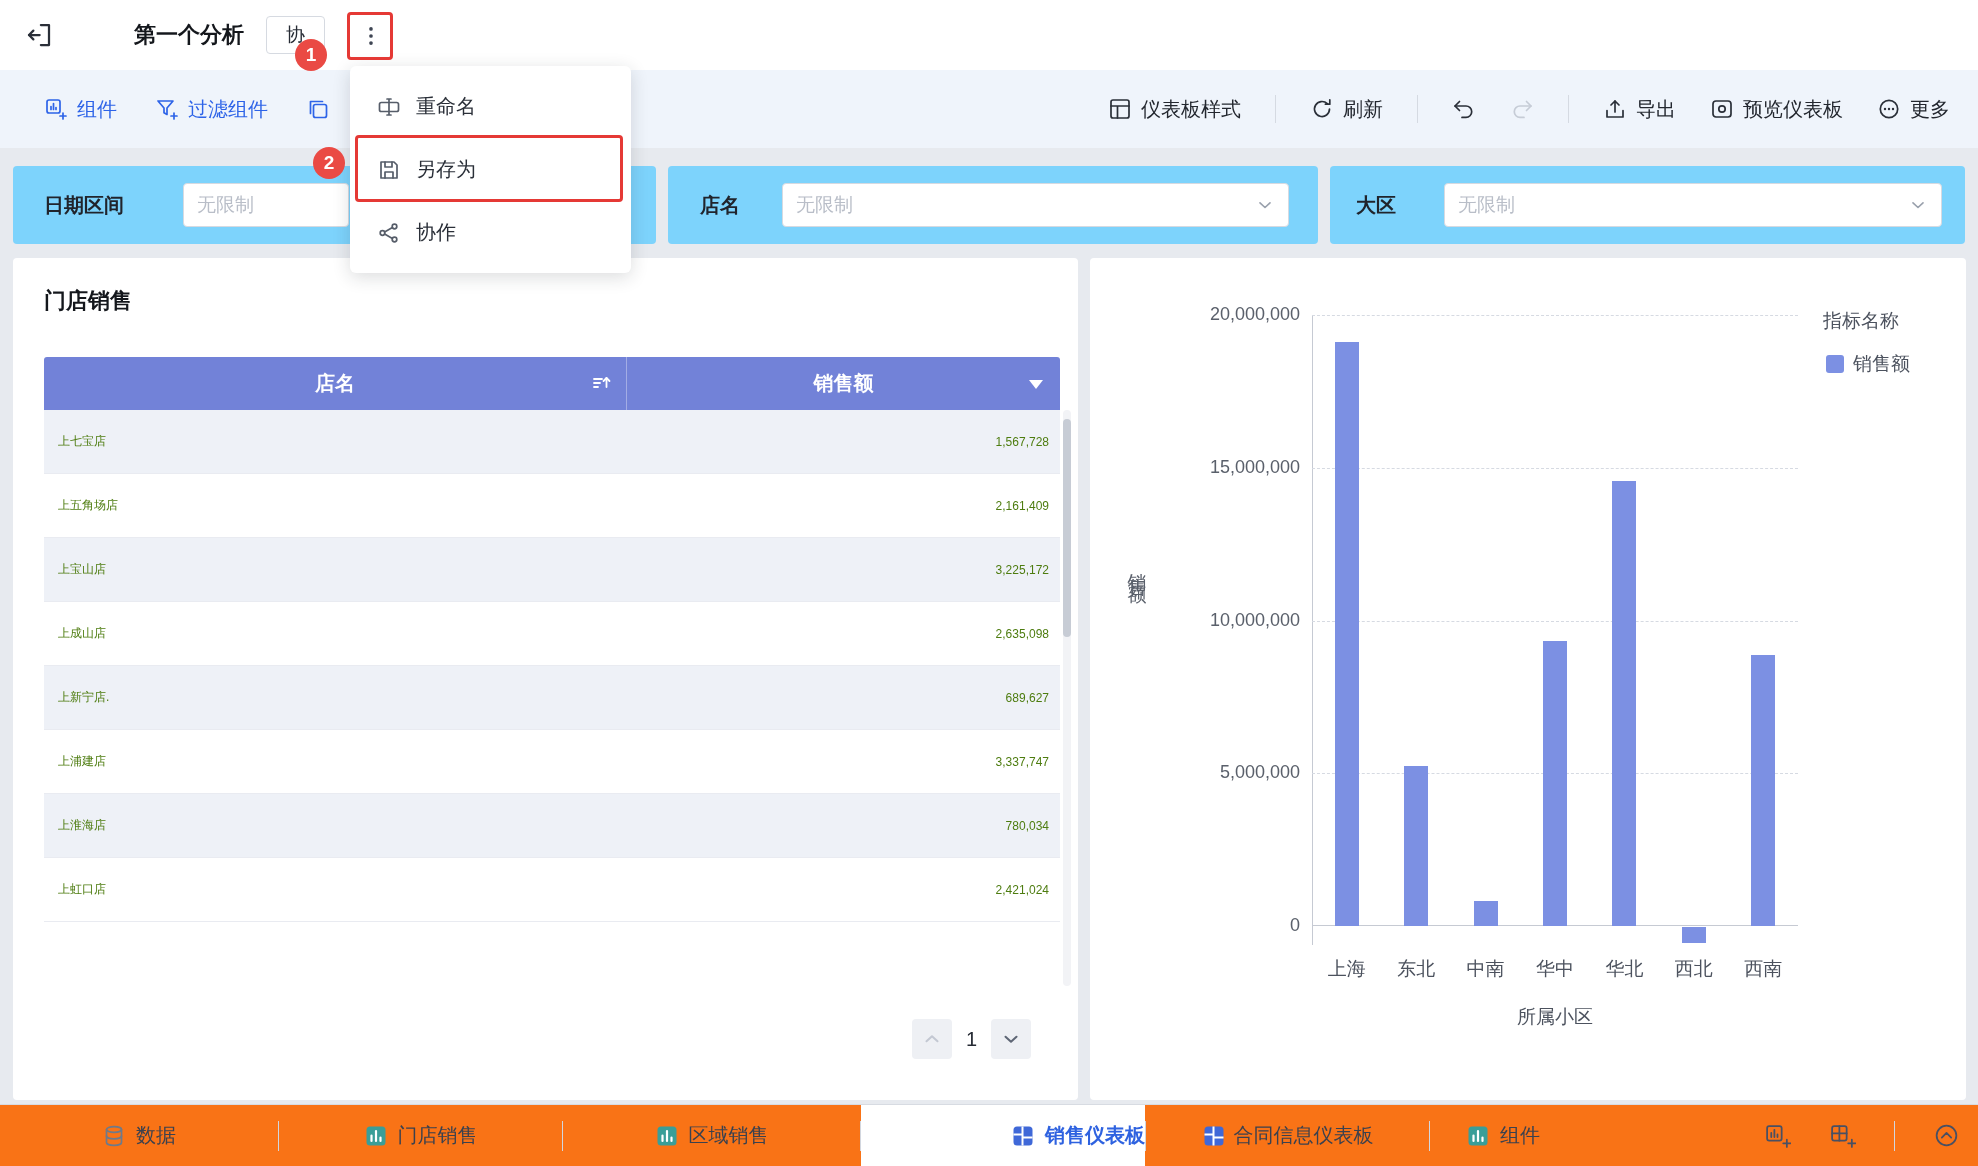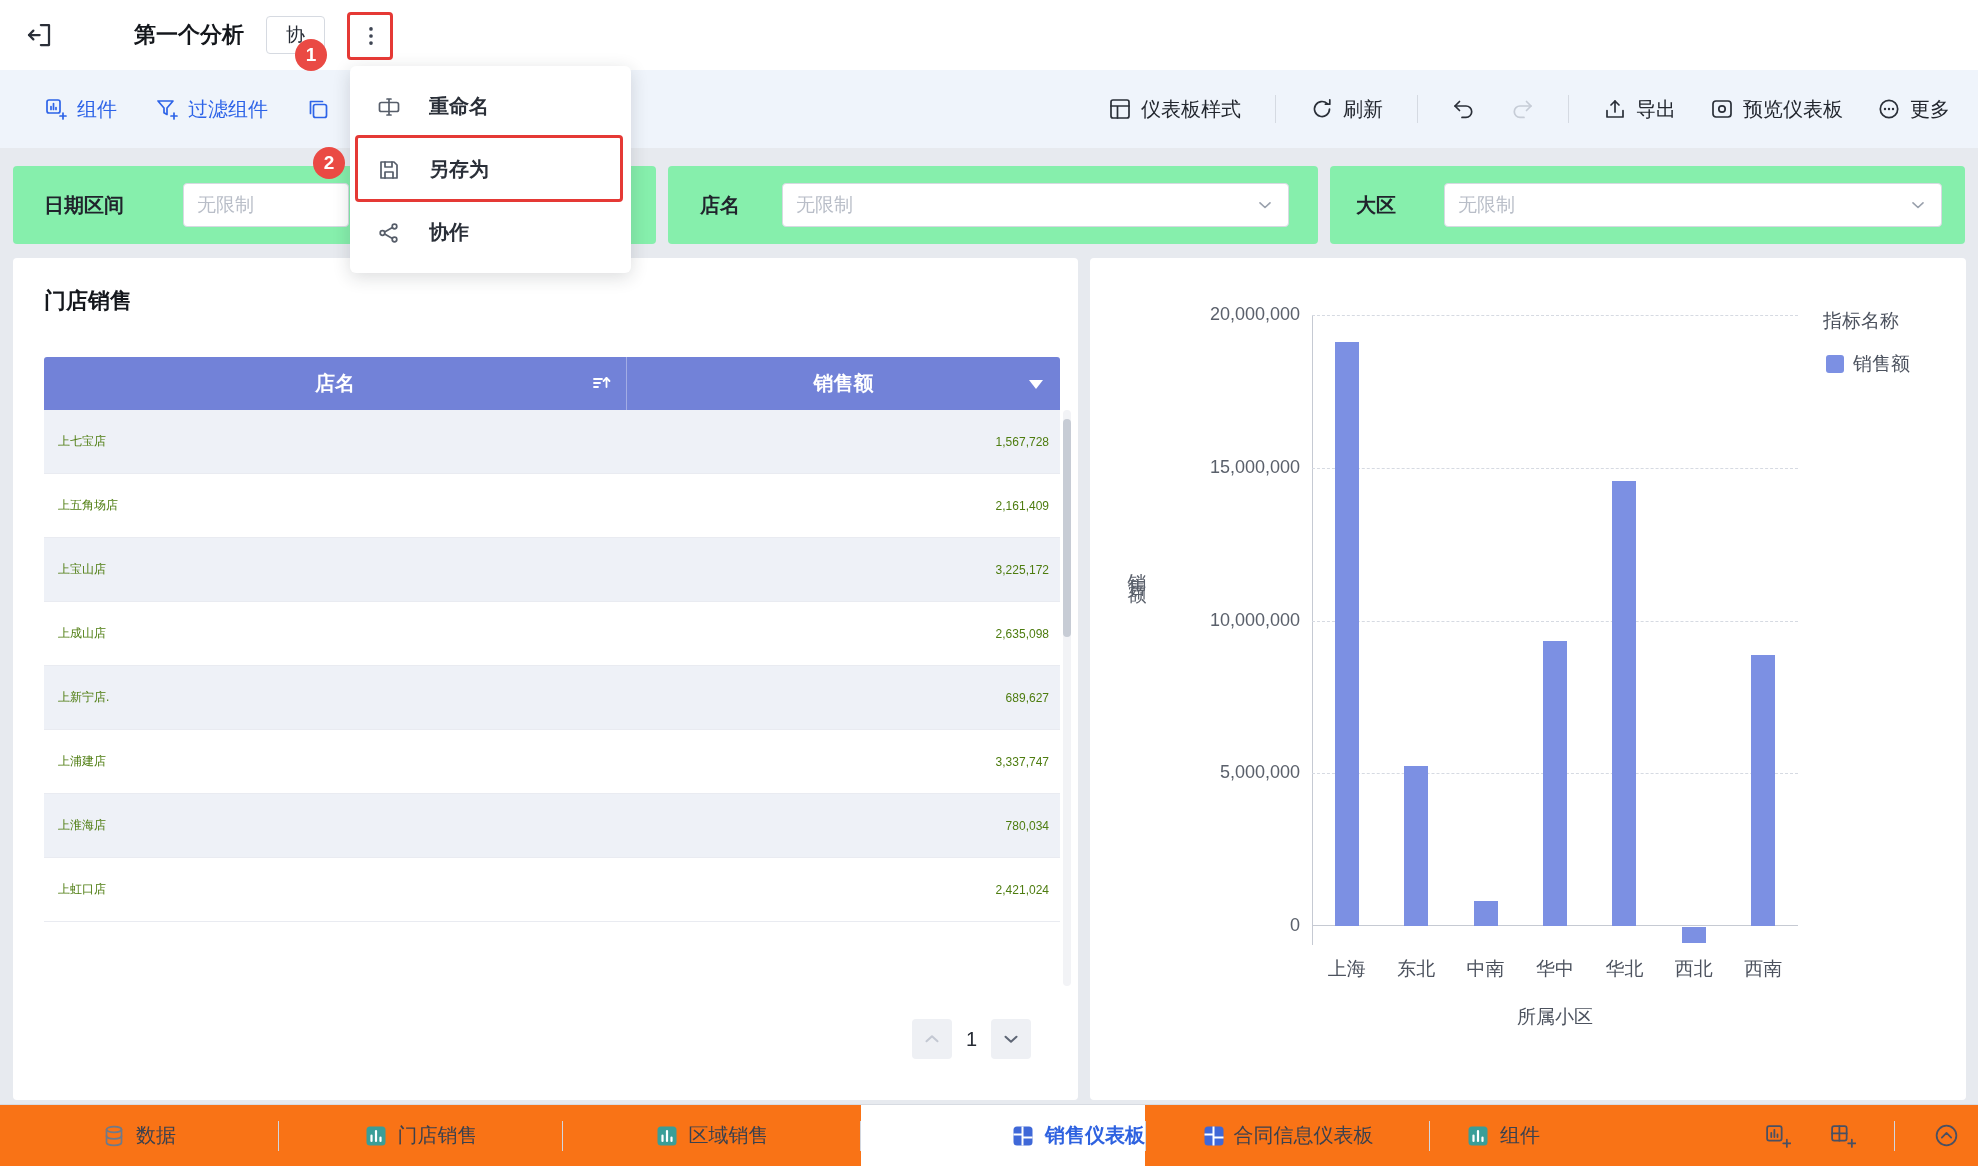--- a/index.html
+++ b/index.html
@@ -13,21 +13,21 @@
   #collab-btn{position:absolute;left:266px;top:16px;width:59px;height:38px;border:1px solid #d6dae1;border-radius:4px;background:#fff;font-size:19px;color:#262b34;display:flex;align-items:center;justify-content:center;cursor:pointer;}
   #kebab-btn{position:absolute;left:352px;top:16px;width:38px;height:40px;display:flex;align-items:center;justify-content:center;cursor:pointer;}
   
   #toolbar{position:absolute;top:70px;left:0;width:1978px;height:78px;background:#eff4fb;z-index:5;}
   #tb-left{position:absolute;left:44px;top:0;height:78px;display:flex;align-items:center;gap:38px;}
   #tb-right{position:absolute;right:28px;top:0;height:78px;display:flex;align-items:center;gap:34px;}
   .tb-item{display:flex;align-items:center;gap:9px;font-size:20px;color:#23272f;cursor:pointer;white-space:nowrap;}
   .tb-item.blue{color:#2d63e8;}
   .tb-div{width:1px;height:28px;background:#d5dae2;}
   
-  .fcard{position:absolute;top:166px;height:78px;background:#86efac;border-radius:4px;z-index:4;}
+  .fcard{position:absolute;top:166px;height:78px;background:#7dd3fc;border-radius:4px;z-index:4;}
   #fcard1{left:13px;width:643px;}
   #fcard2{left:668px;width:650px;}
   #fcard3{left:1330px;width:635px;}
   .fcard > *{position:absolute;top:50%;transform:translateY(-50%);}
   .flabel{font-size:20px;font-weight:bold;color:#20242c;}
   .finput,.fselect{height:44px;border:1px solid #d6dae1;border-radius:4px;background:#fff;display:flex;align-items:center;padding:0 13px;font-size:19px;color:#b9bec8;cursor:pointer;}
   .fselect{justify-content:space-between;}
   
   #table-card{position:absolute;left:13px;top:258px;width:1065px;height:842px;background:#fff;border-radius:4px;z-index:4;}
   #chart-card{position:absolute;left:1090px;top:258px;width:876px;height:842px;background:#fff;border-radius:4px;z-index:4;}
@@ -65,21 +65,21 @@
   
   #bottombar{position:absolute;left:0;top:1104px;width:1978px;height:62px;background:#f97316;border-top:1px solid #d7dbe2;z-index:10;}
   #tabs{display:flex;height:61px;align-items:stretch;}
   .btab{display:flex;align-items:center;justify-content:center;gap:10px;font-size:20px;color:#3b414e;cursor:pointer;white-space:nowrap;}
   .btab.active{background:#fff;color:#2e62e0;font-weight:bold;}
   .tab-div{width:1px;height:30px;background:#d2d6de;align-self:center;}
   #bottom-right{position:absolute;right:18px;top:0;height:61px;display:flex;align-items:center;gap:38px;}
   #bottom-right .icbtn{cursor:pointer;}
   
   #menu{position:absolute;left:350px;top:66px;width:281px;background:#fff;border-radius:6px;box-shadow:0 4px 18px rgba(31,35,41,.16);padding:9px 0;z-index:50;}
-  .menu-item{height:63px;display:flex;align-items:center;gap:28px;padding:0 27px;font-size:20px;color:#2a2f38;cursor:pointer;font-weight:bold;}
+  .menu-item{height:63px;display:flex;align-items:center;gap:15px;padding:0 27px;font-size:20px;color:#2a2f38;cursor:pointer;}
   
   .red-box{position:absolute;border:3px solid #e53935;border-radius:4px;z-index:70;pointer-events:none;}
   #red-box-1{left:347px;top:12px;width:46px;height:48px;}
   #red-box-2{left:355px;top:135px;width:268px;height:67px;}
   .badge{position:absolute;width:32px;height:32px;background:#ea4a44;color:#fff;border-radius:50%;display:flex;align-items:center;justify-content:center;font-size:19px;font-weight:bold;z-index:80;}
   #badge-1{left:295px;top:39px;}
   #badge-2{left:313px;top:147px;}
 </style>
 </head>
 <body>

